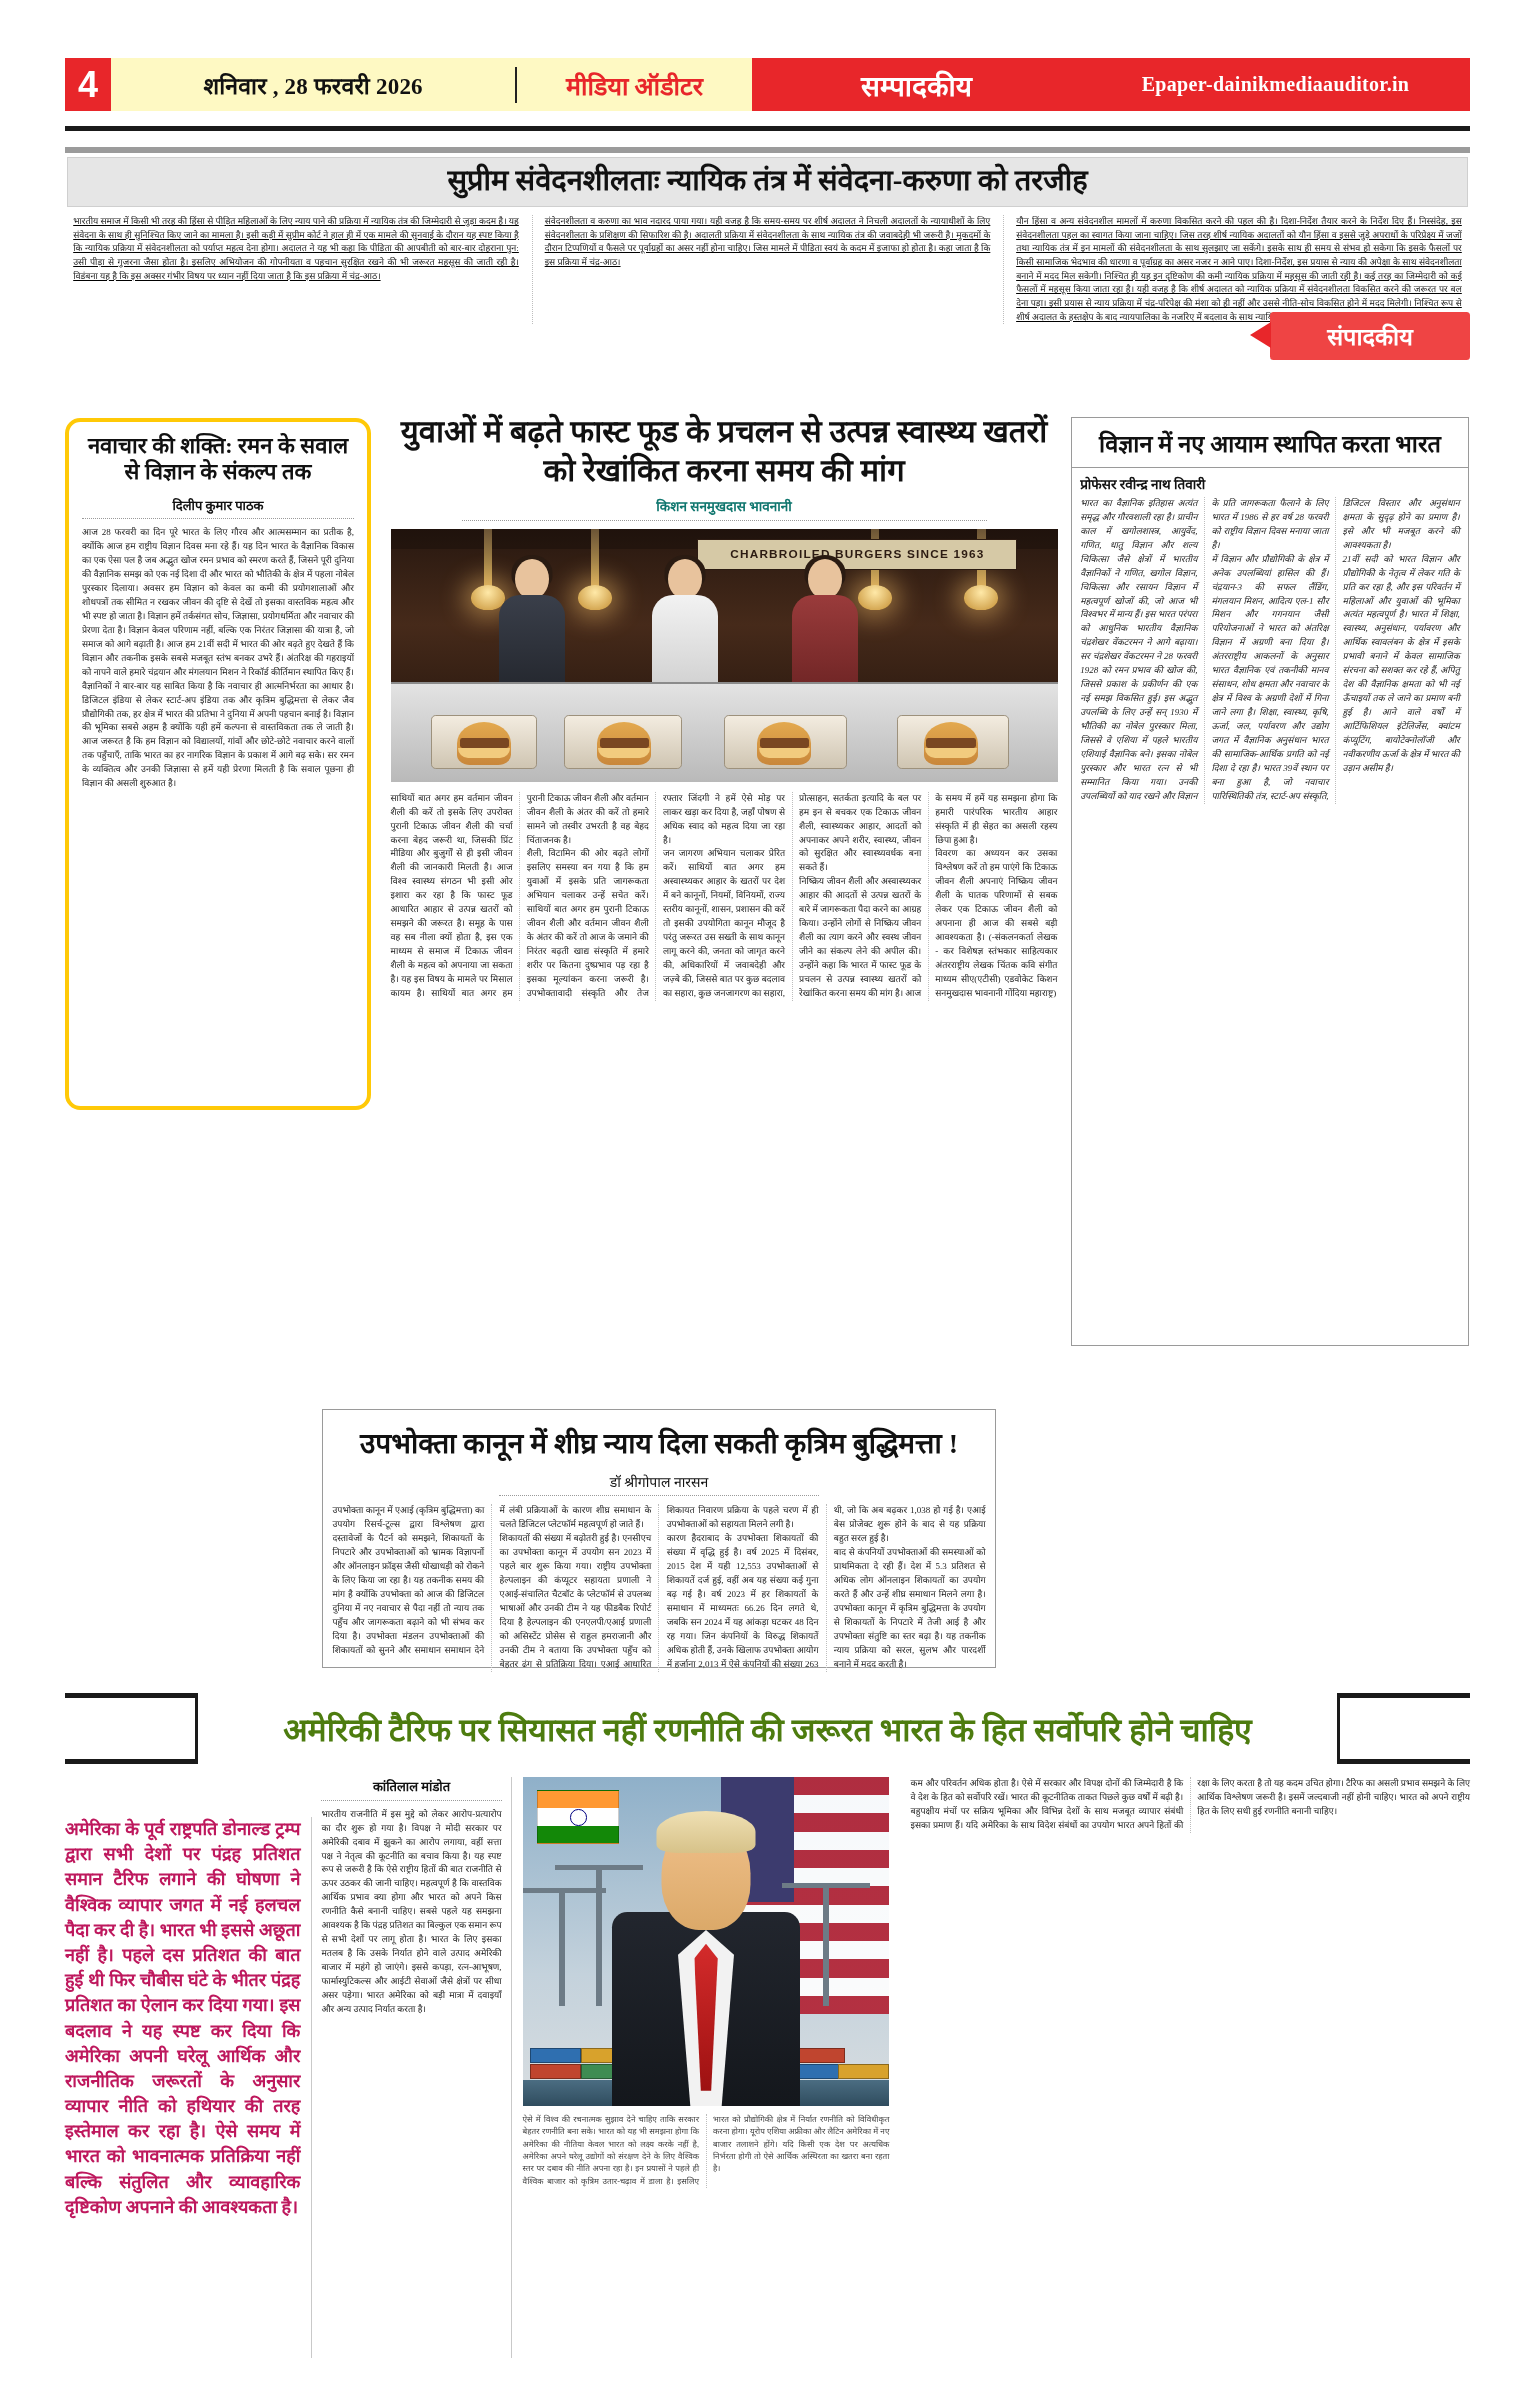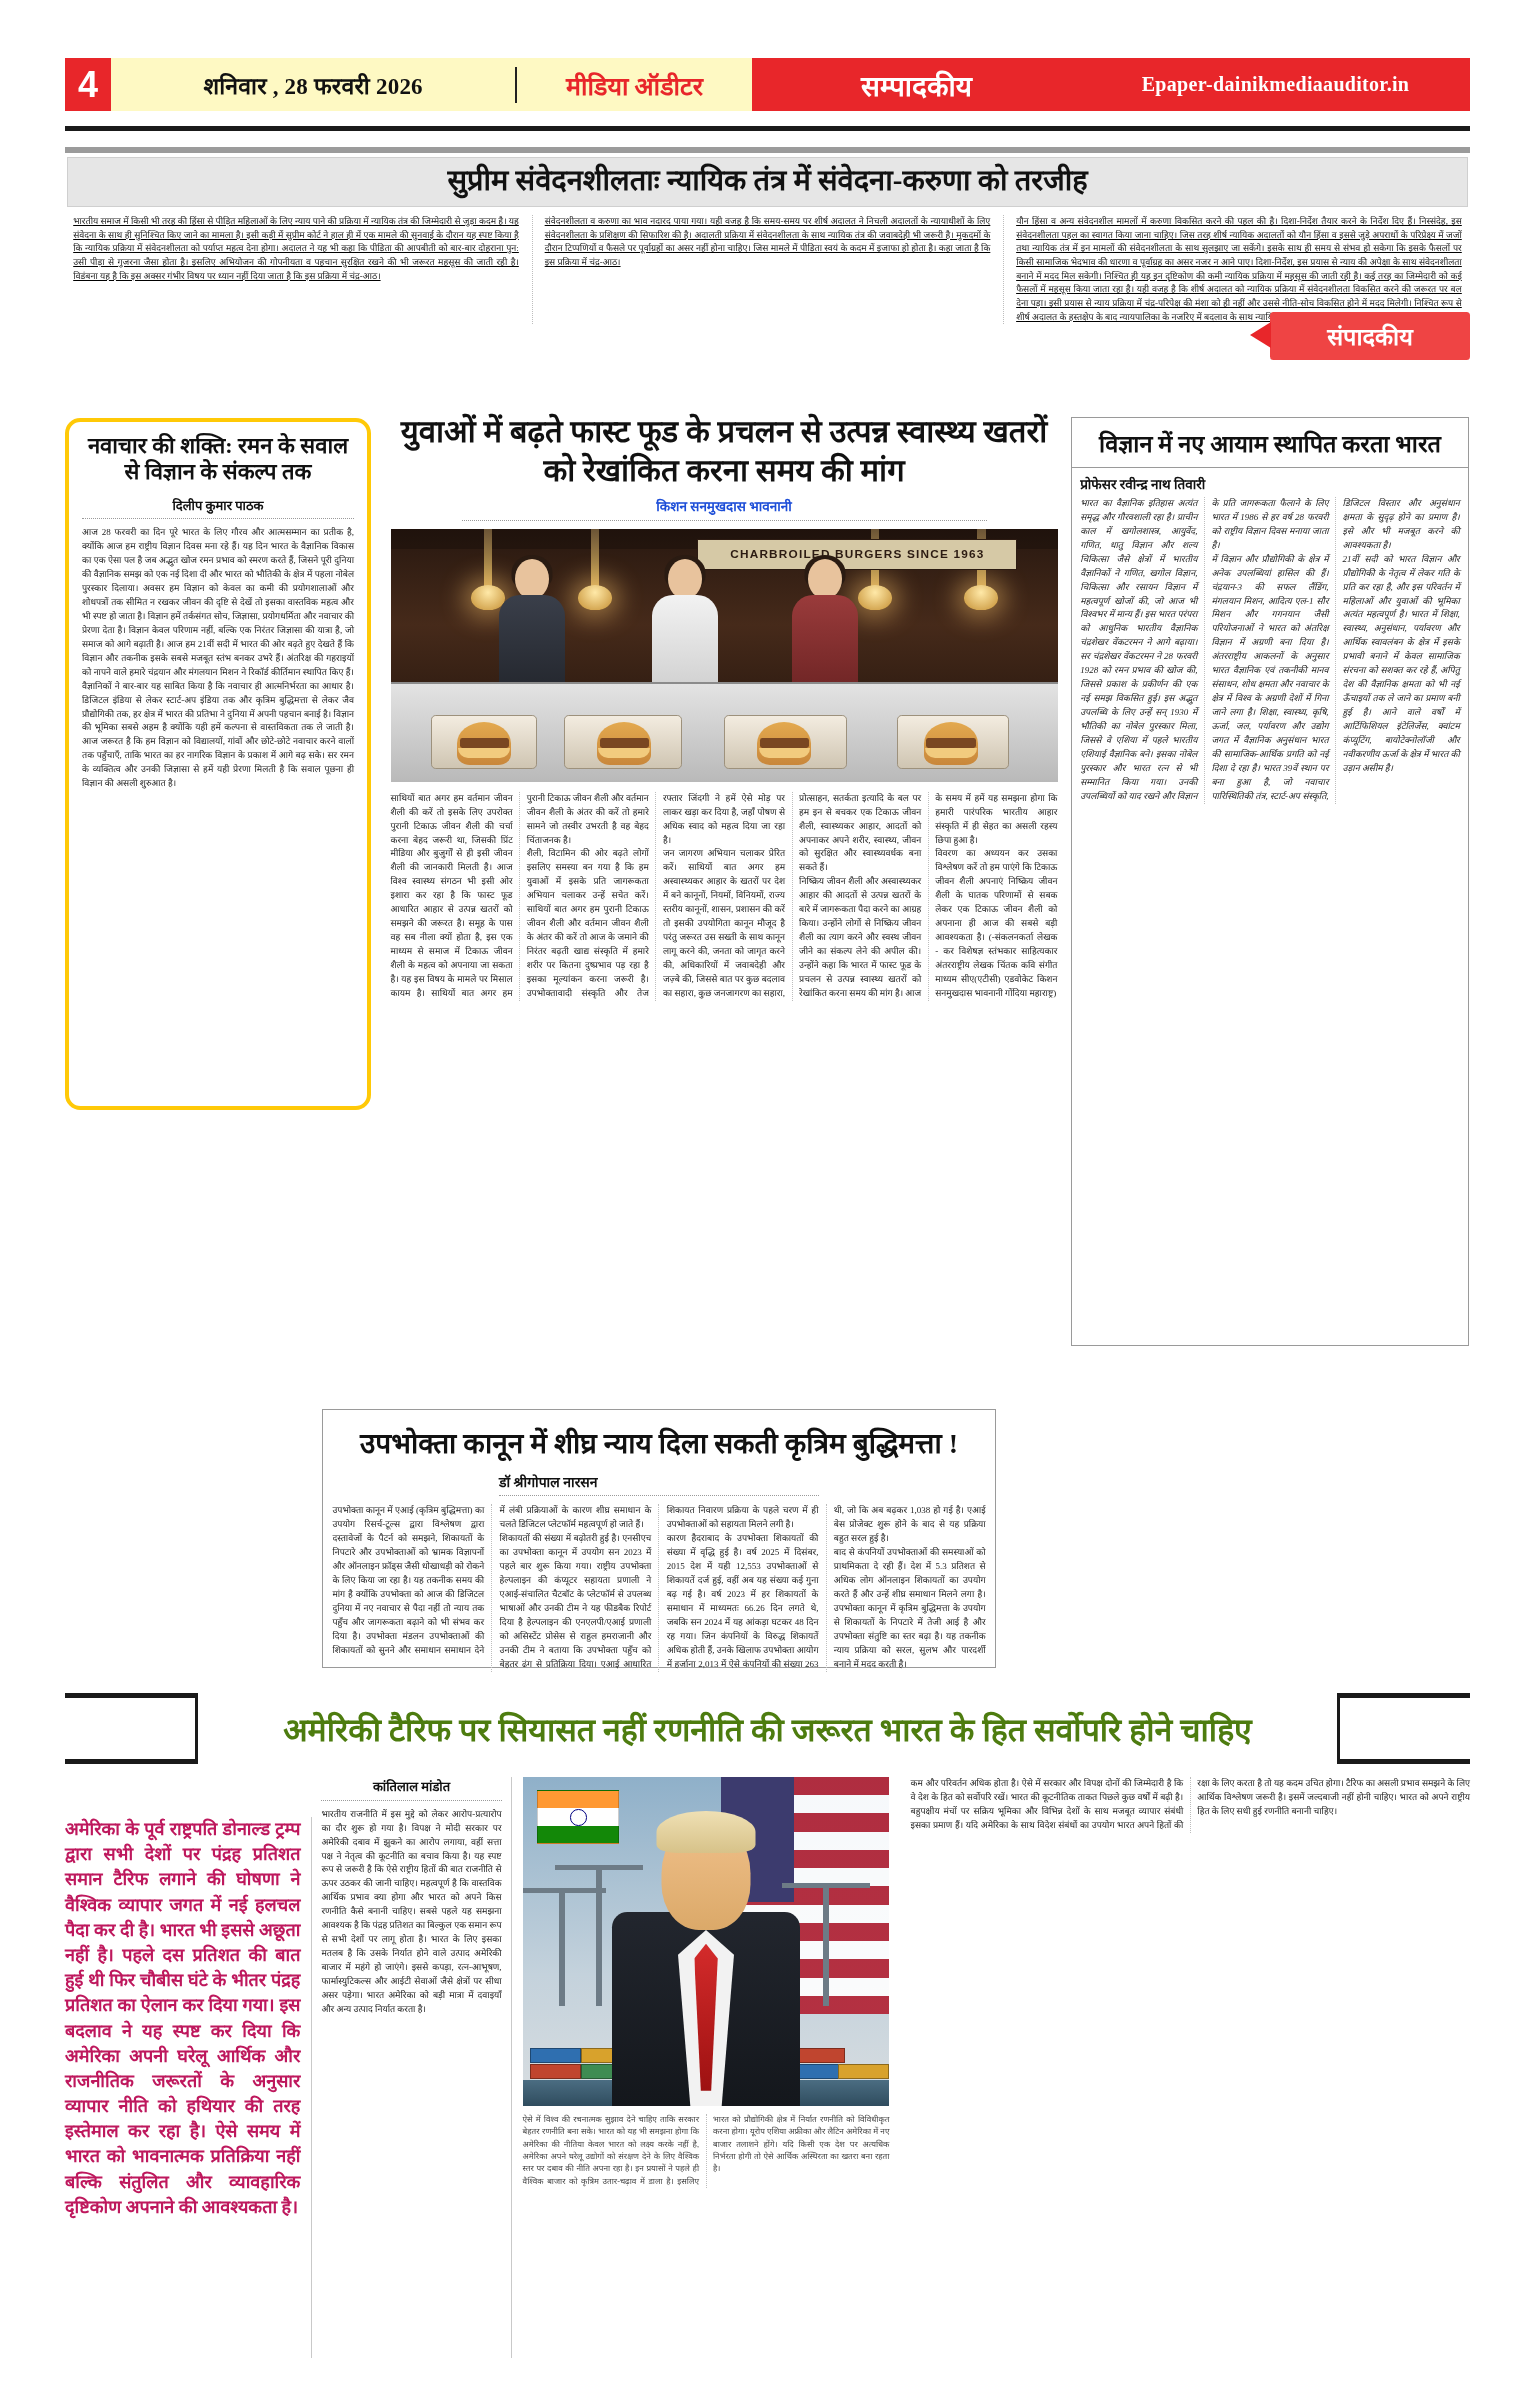--- a/index.html
+++ b/index.html
@@ -179,21 +179,21 @@
     background: #fff;
     padding: 0 3.5px;
   }
   .panel-center h2 {
     text-align: center;
     font-size: 31px; font-weight: 700; line-height: 1.25;
     color: #111; padding: 2.4px 4.7px 7px 4.7px;
   }
   .center-byline {
     text-align: center;
-    font-size: 13.5px; font-weight: 700; color: #1d4ed8;
+    font-size: 13.5px; font-weight: 700; color: #0f766e;
     line-height: 1.3;
     padding-bottom: 4.7px;
     border-bottom: 1.2px dotted #9a9a9a;
     margin: 0 71px 8.2px 71px;
   }
 
   
   .photo-fastfood {
     width: 100%; height: 253px;
     margin-bottom: 9.4px;
@@ -310,21 +310,21 @@
     border: 1.8px solid #9a9a9a;
     background: #fff;
     padding: 0;
   }
   .row3 h2 {
     text-align: center;
     font-size: 28px; font-weight: 700; color: #111;
     padding: 13px 5.9px 10.6px 5.9px;
   }
   .row3 .byline2 {
-    font-size: 14px; font-weight: 700; color:#111;
+    text-align: center; font-size: 14px; font-weight: 400; color:#111;
     padding-bottom: 4.7px; border-bottom: 1.2px dotted #9a9a9a;
     margin: 0 176px 8.2px 176px;
   }
   .row3-body { padding: 0 9.4px 5.9px 9.4px; }
 
   
   .row4 {
     position: absolute; left: 65px; top: 1693px;
     width: 1405px; height: 670px;
     background: #fff;

